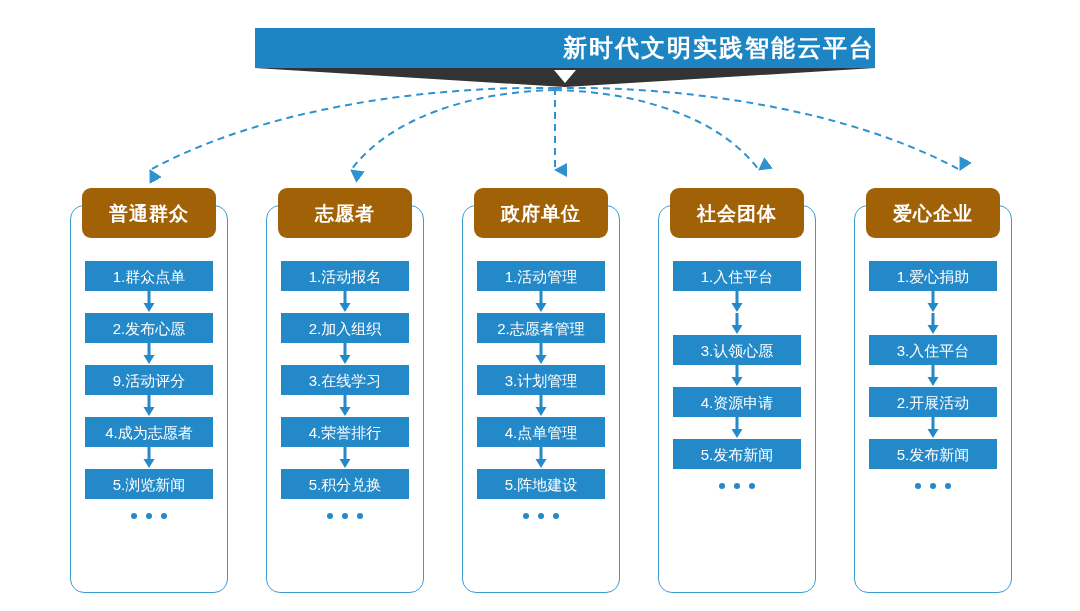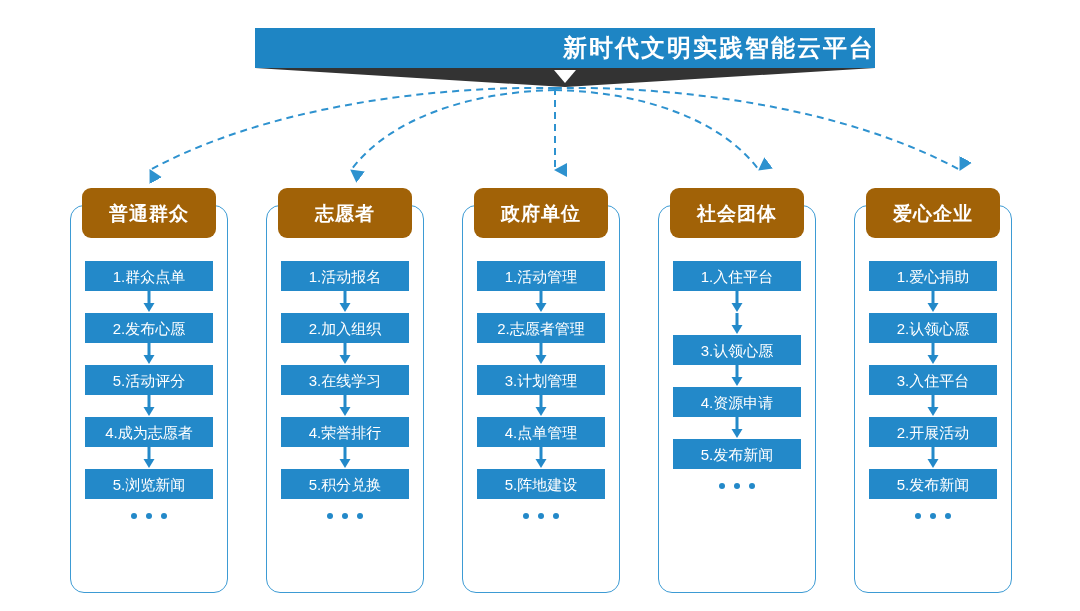--- a/index.html
+++ b/index.html
@@ -214,21 +214,21 @@
           <path d="M1.5,12 L12.5,12 L7,21 Z" fill="#2389c9"></path>
         </svg>
         <div class="step-box">
           <span class="step-text">2.发布心愿</span>
         </div>
         <svg class="step-arrow" viewBox="0 0 14 22">
           <rect x="5.5" y="0" width="3" height="13" fill="#2389c9"></rect>
           <path d="M1.5,12 L12.5,12 L7,21 Z" fill="#2389c9"></path>
         </svg>
         <div class="step-box">
-          <span class="step-text">5.活动评分</span>
+          <span class="step-text">9.活动评分</span>
         </div>
         <svg class="step-arrow" viewBox="0 0 14 22">
           <rect x="5.5" y="0" width="3" height="13" fill="#2389c9"></rect>
           <path d="M1.5,12 L12.5,12 L7,21 Z" fill="#2389c9"></path>
         </svg>
         <div class="step-box">
           <span class="step-text">4.成为志愿者</span>
         </div>
         <svg class="step-arrow" viewBox="0 0 14 22">
           <rect x="5.5" y="0" width="3" height="13" fill="#2389c9"></rect>
@@ -383,23 +383,20 @@
     <div class="column col-4">
       <div class="col-frame"></div>
       <div class="col-body">
         <div class="step-box">
           <span class="step-text">1.爱心捐助</span>
         </div>
         <svg class="step-arrow" viewBox="0 0 14 22">
           <rect x="5.5" y="0" width="3" height="13" fill="#2389c9"></rect>
           <path d="M1.5,12 L12.5,12 L7,21 Z" fill="#2389c9"></path>
         </svg>
-        <div class="step-box">
-          <span class="step-text">2.认领心愿</span>
-        </div>
         <svg class="step-arrow" viewBox="0 0 14 22">
           <rect x="5.5" y="0" width="3" height="13" fill="#2389c9"></rect>
           <path d="M1.5,12 L12.5,12 L7,21 Z" fill="#2389c9"></path>
         </svg>
         <div class="step-box">
           <span class="step-text">3.入住平台</span>
         </div>
         <svg class="step-arrow" viewBox="0 0 14 22">
           <rect x="5.5" y="0" width="3" height="13" fill="#2389c9"></rect>
           <path d="M1.5,12 L12.5,12 L7,21 Z" fill="#2389c9"></path>

